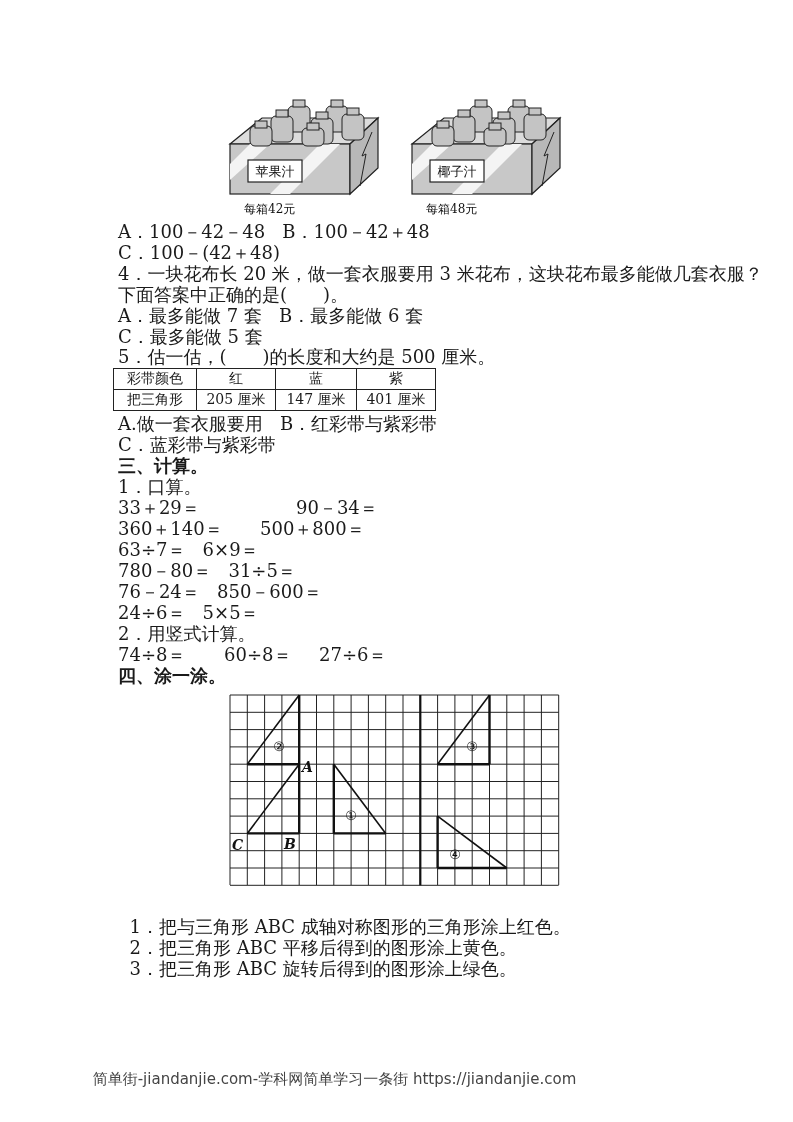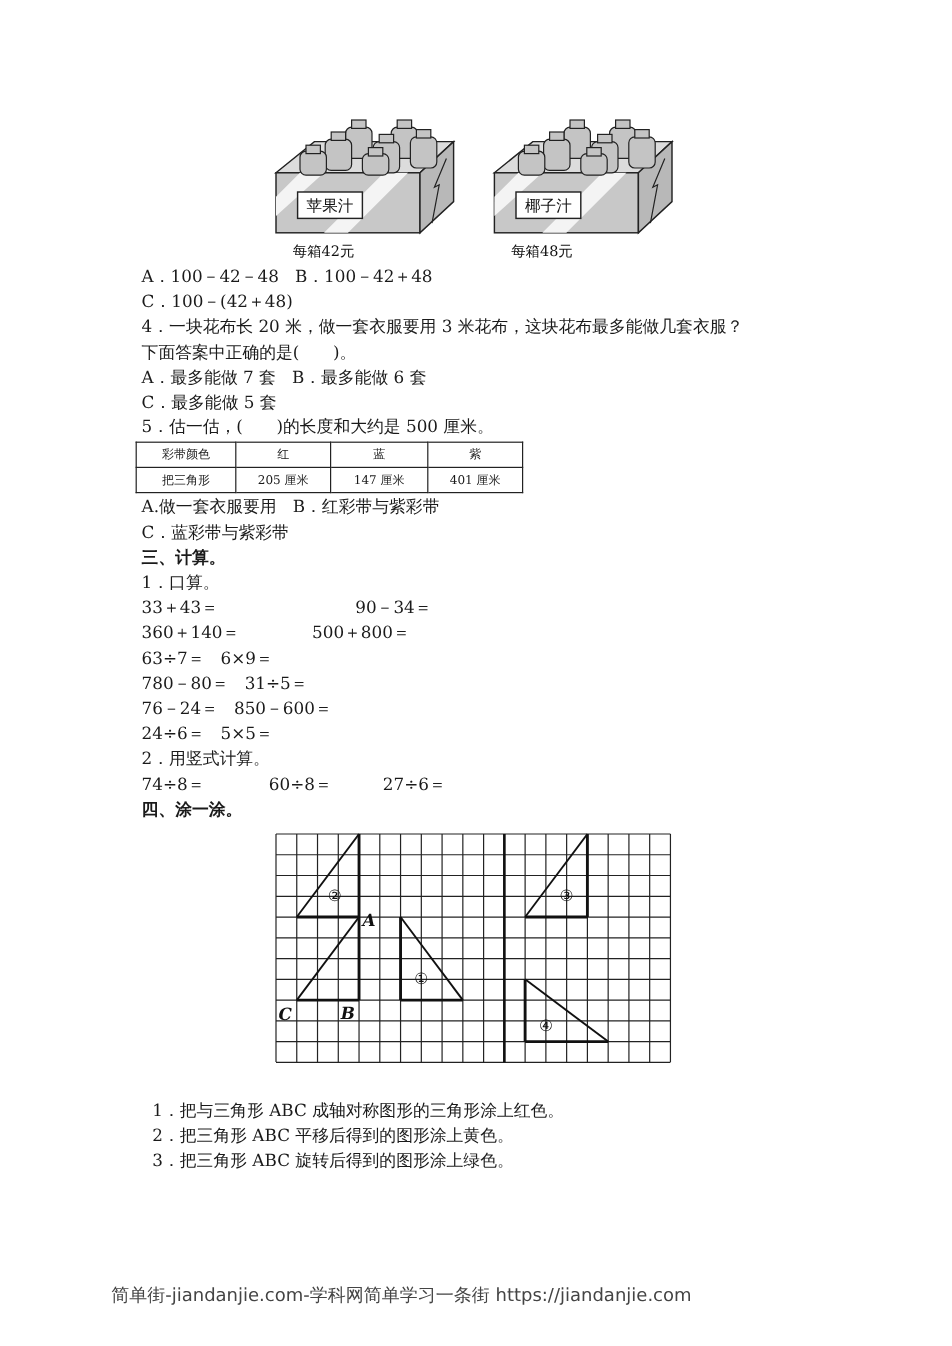--- a/index.html
+++ b/index.html
@@ -1,21 +1,21 @@
 <!DOCTYPE html>
 <html><head>
 <meta charset="utf-8">
 <style>
   html, body { margin:0; padding:0; background:#ffffff; }
   body { width:793px; height:1122px; position:relative; overflow:hidden;
          font-family:"DejaVu Serif", "Liberation Serif", serif; color:#1a1a1a; }
-  .line { position:absolute; left:118px; font-size:14px; line-height:21px; white-space:pre; }
+  .line { position:absolute; left:118px; font-size:18px; line-height:21px; white-space:pre; }
   .bold { font-weight:bold; }
   .fig-juice { position:absolute; left:226px; top:96px; width:342px; height:122px; }
-  .ribbon-table { position:absolute; left:113px; top:368px; border-collapse:collapse; font-size:10px;padding-left:44px; }
+  .ribbon-table { position:absolute; left:113px; top:368px; border-collapse:collapse; font-size:14px;padding-left:44px; }
   .ribbon-table td { border:1.5px solid #222; height:20px; padding:0 6px; text-align:center; }
   .grid-fig { position:absolute; left:229px; top:694px; }
   .footer { position:absolute; left:0; width:669px; top:1070px; text-align:center;
             font-family:"DejaVu Sans", "Liberation Sans", sans-serif; font-size:15px; color:#444; }
   .ital { }
 </style>
 </head>
 <body>
 
 <div class="fig-juice">
@@ -103,21 +103,21 @@
     <td>147 厘米</td>
     <td>401 厘米</td>
   </tr>
 </tbody>
   </table>
 <div class="line" style="top:413px">A.做一套衣服要用   B．红彩带与紫彩带</div>
 <div class="line" style="top:434px">C．蓝彩带与紫彩带</div>
 
 <div class="line bold" style="top:455px">三、计算。</div>
 <div class="line" style="top:476px">1．口算。</div>
-<div class="line" style="top:497px">33＋43＝</div>
+<div class="line" style="top:497px">33＋29＝</div>
 <div class="line" style="top:497px; left:296px">90－34＝</div>
 <div class="line" style="top:518px">360＋140＝</div>
 <div class="line" style="top:518px; left:260px">500＋800＝</div>
 <div class="line" style="top:539px">63÷7＝   6×9＝</div>
 <div class="line" style="top:560px">780－80＝   31÷5＝</div>
 <div class="line" style="top:581px">76－24＝   850－600＝</div>
 <div class="line" style="top:602px">24÷6＝   5×5＝</div>
 <div class="line" style="top:623px">2．用竖式计算。</div>
 <div class="line" style="top:644px">74÷8＝</div>
 <div class="line" style="top:644px; left:224px">60÷8＝</div>

